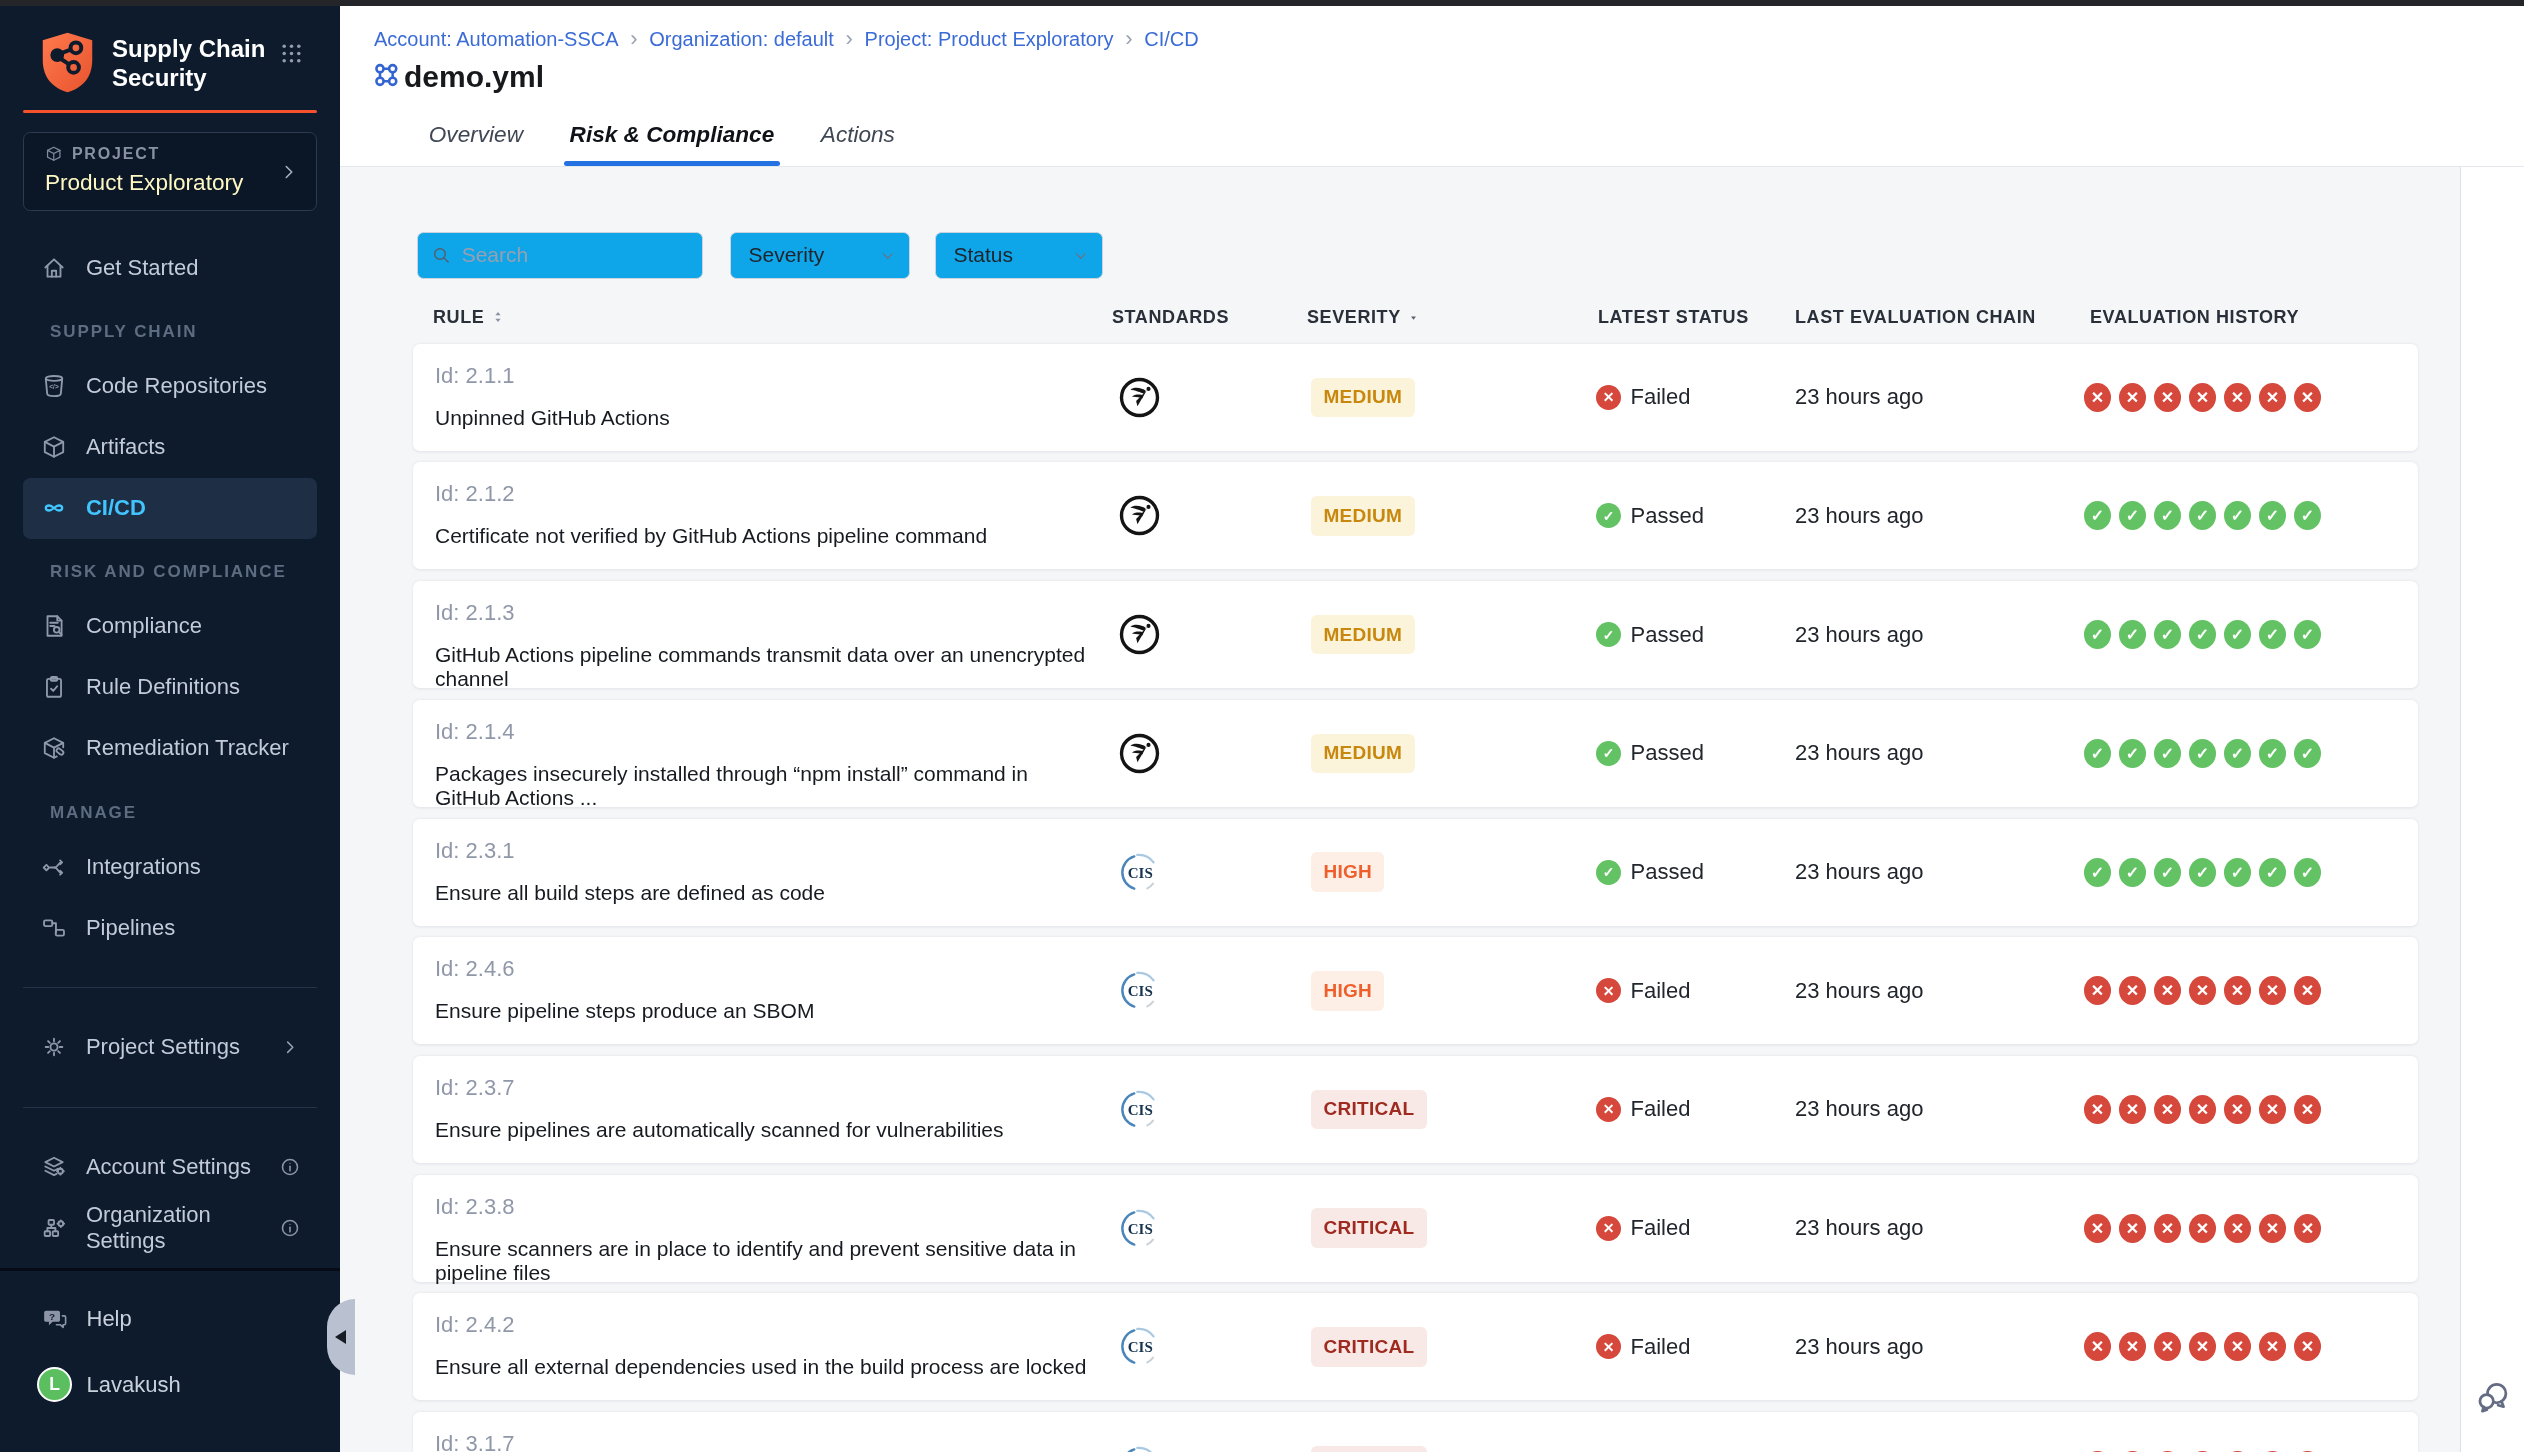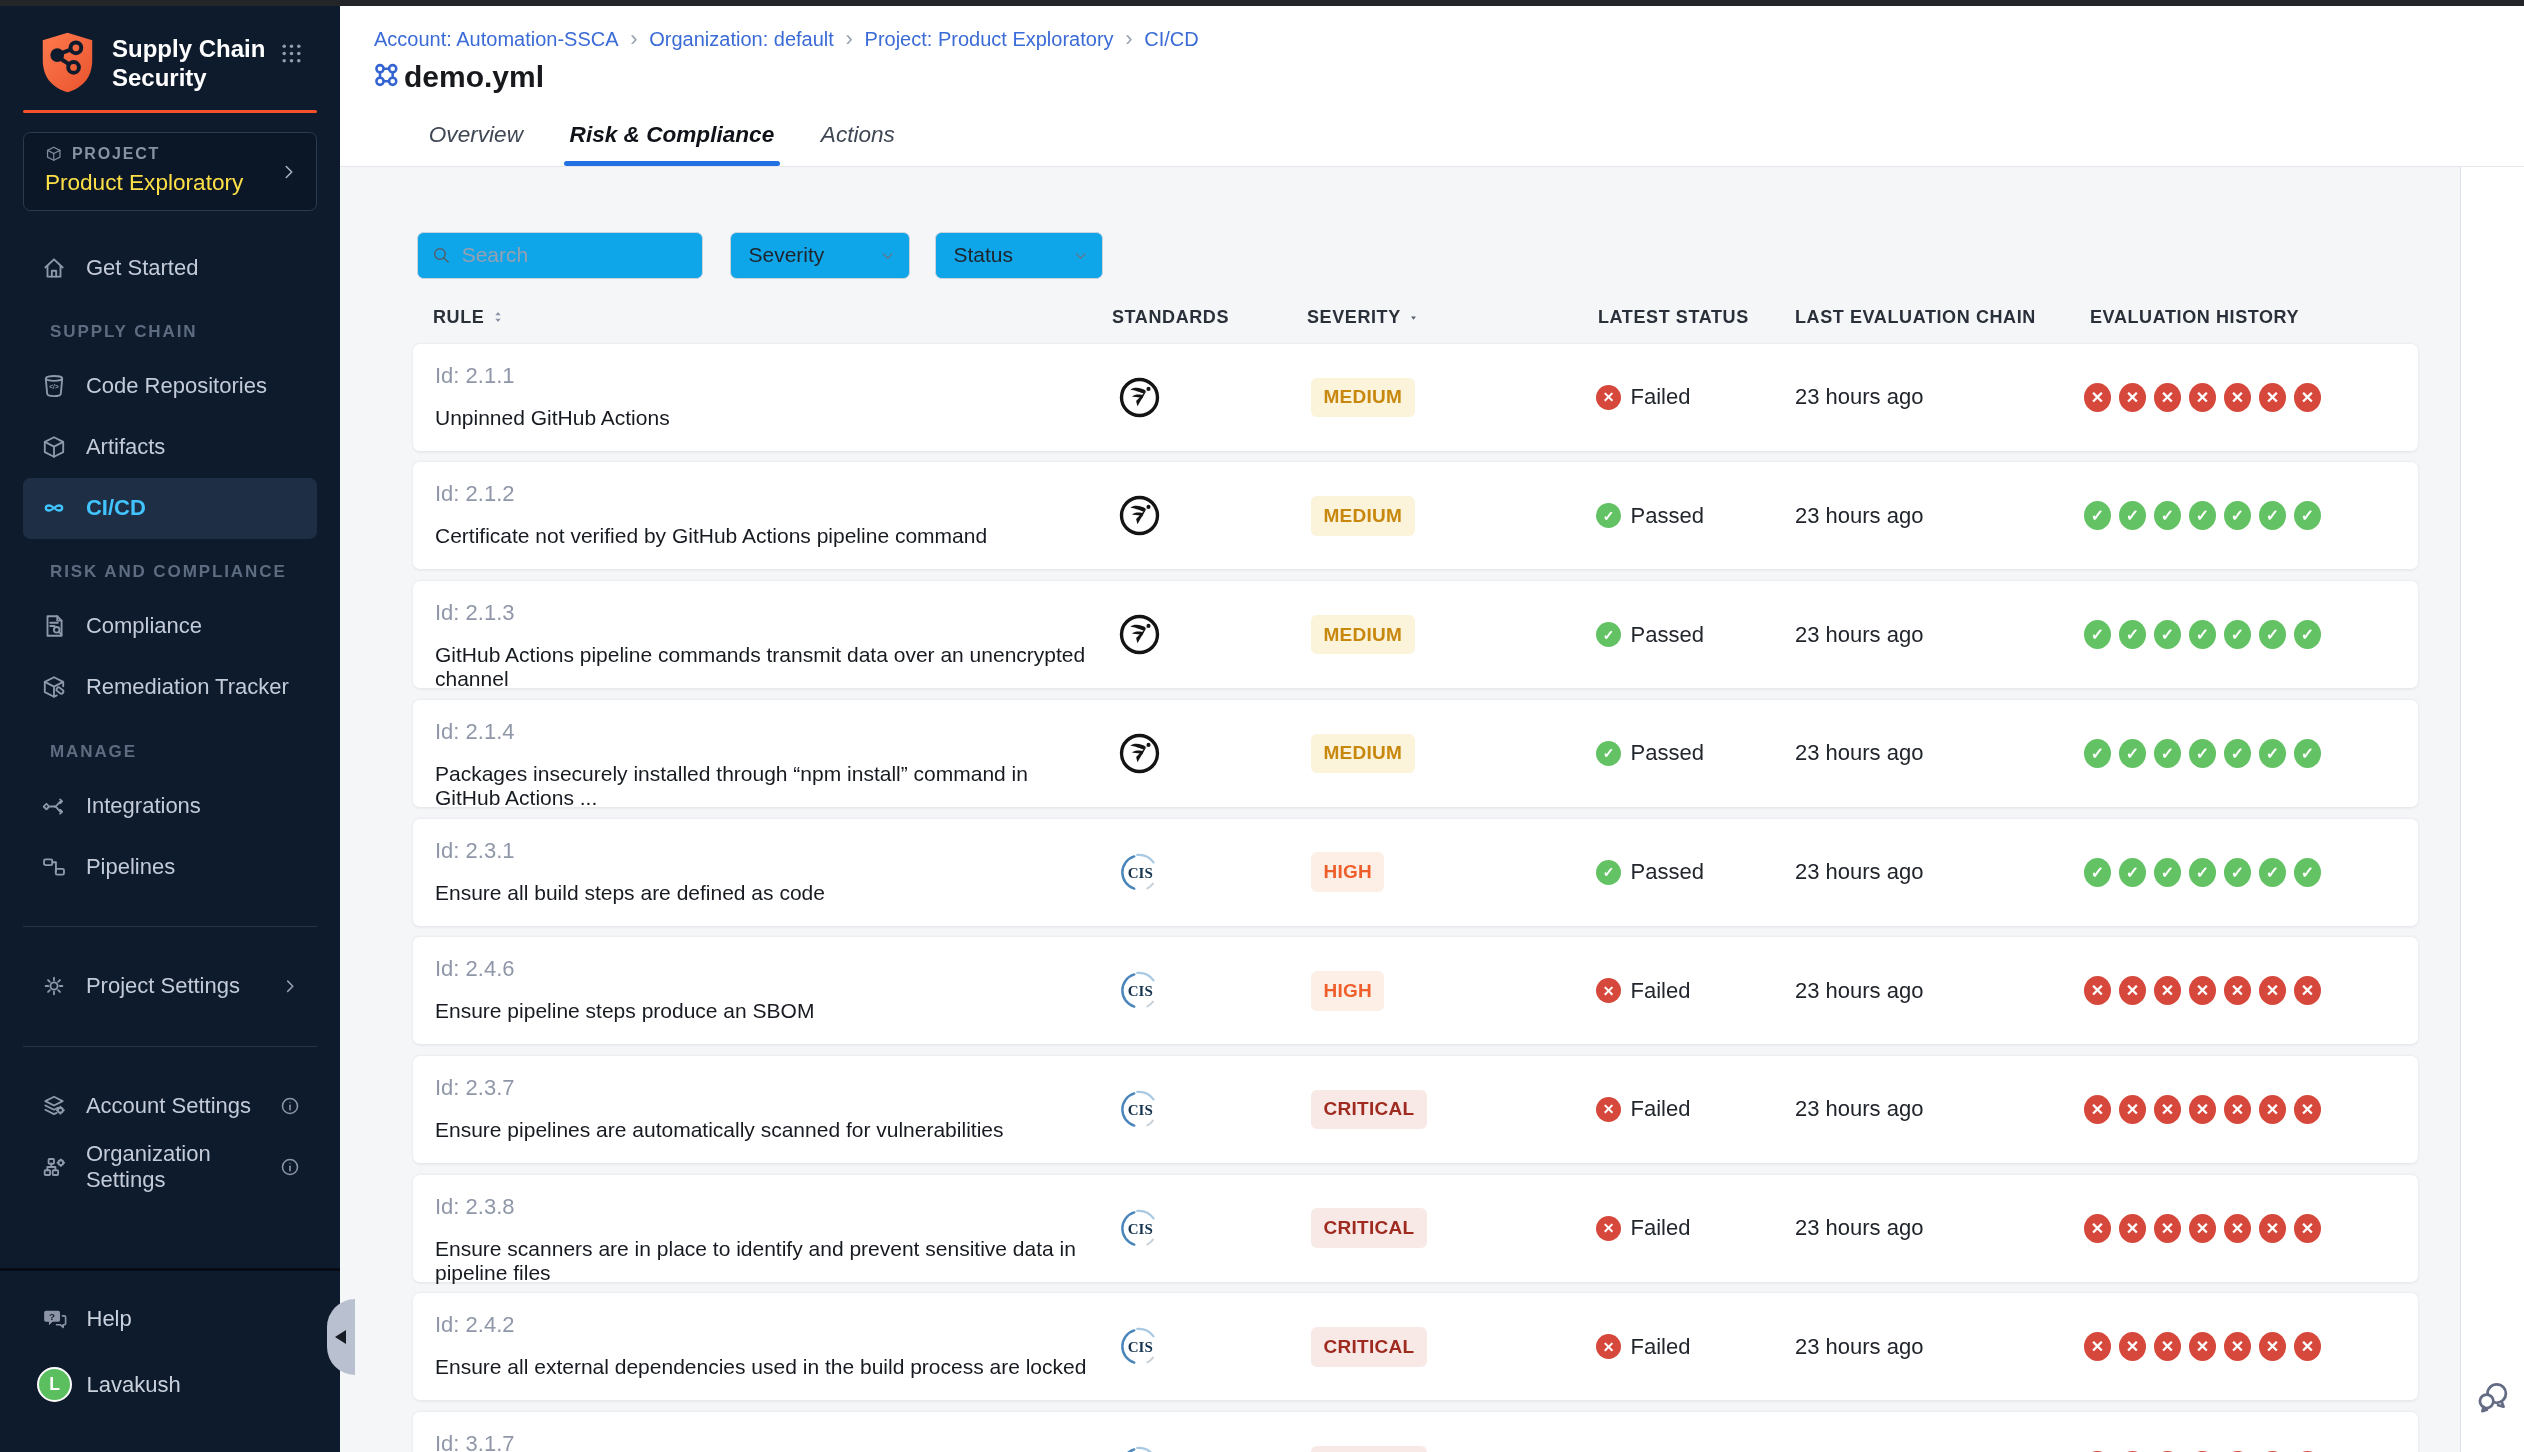--- a/index.html
+++ b/index.html
@@ -15,21 +15,21 @@
   .logo { width:57px; height:63px; flex:none; }
   .brand-title { color:#FFFFFF; font-size:24px; font-weight:700; line-height:28.5px; width:167px; margin:4.4px 0 0 16px; }
   .grid9 { width:25px; height:25px; color:#939CAF; margin-top:10.2px; }
   .brand-underline { height:3.7px; background:#F4512C; margin:16px 23.4px 0 23.4px; border-radius:1.5px; }
 
   .project-card { margin:19px 23.4px 0 23.4px; height:79px; border:1.5px solid #2C3B50; border-radius:7.3px;
                   background:#0B1626; position:relative; padding:11.7px 0 0 20.5px; cursor:pointer; }
   .pc-top { display:flex; align-items:center; gap:9.5px; }
   .pc-icon { width:17.5px; height:17.5px; color:#7E8A9D; }
   .pc-label { color:#8892A4; font-size:16px; letter-spacing:1.8px; font-weight:700; }
-  .pc-name { color:#fde047; font-size:22.6px; margin-top:7.3px; }
+  .pc-name { color:#fef9c3; font-size:22.6px; margin-top:7.3px; }
   .pc-chev { position:absolute; right:16px; top:28px; width:22px; height:22px; color:#A9B2C2; }
 
   .nav { margin-top:26px; }
   .nav-item { height:61px; margin:0 23.4px; padding-left:17.5px; border-radius:7.3px;
               display:flex; align-items:center; cursor:pointer; }
   .ni-icon { width:26px; height:26px; color:#8E99AC; margin-right:19px; flex:none; }
   .ni-label { font-size:22px; color:#C3CBD9; }
   .nav-item.active { background:#1D2E45; }
   .nav-item.active .ni-label { color:#42C5FF; font-weight:700; }
   .nav-item.active .ni-icon { color:#42C5FF; }
@@ -242,20 +242,30 @@
             <path d="M8.5 9h7M8.5 12h4"></path>
             <circle cx="14.5" cy="15.5" r="2.6"></circle>
             <path d="M16.5 17.5L19 20"></path>
           </svg>
         </span>
                    <span class="ni-label">Compliance</span>
       </div>
       <div class="nav-item">
         <span class="ni-icon">
           <svg viewBox="0 0 24 24" fill="none" stroke="currentColor" stroke-width="1.7" stroke-linecap="round" stroke-linejoin="round" xmlns="http://www.w3.org/2000/svg">
+            <rect x="5.5" y="4.5" width="13" height="16.5" rx="1.5"></rect>
+            <rect x="9" y="2.8" width="6" height="3.4" rx="1"></rect>
+            <path d="M9.3 13.6l2 2 3.6-4.3"></path>
+          </svg>
+        </span>
+                   <span class="ni-label">Rule Definitions</span>
+      </div>
+      <div class="nav-item">
+        <span class="ni-icon">
+          <svg viewBox="0 0 24 24" fill="none" stroke="currentColor" stroke-width="1.7" stroke-linecap="round" stroke-linejoin="round" xmlns="http://www.w3.org/2000/svg">
             <path d="M12 3l8.5 4.3v4M12 3L3.5 7.3v9.4L12 21l2.6-1.3"></path>
             <path d="M3.5 7.3L12 11.6l8.5-4.3M12 11.6V21"></path>
             <rect x="14" y="13.4" width="7" height="3.8" rx="1.9" transform="rotate(38 17.5 15.3)"></rect>
           </svg>
         </span>
                    <span class="ni-label">Remediation Tracker</span>
       </div>
       <div class="nav-section">MANAGE</div>
       <div class="nav-item">
         <span class="ni-icon">

